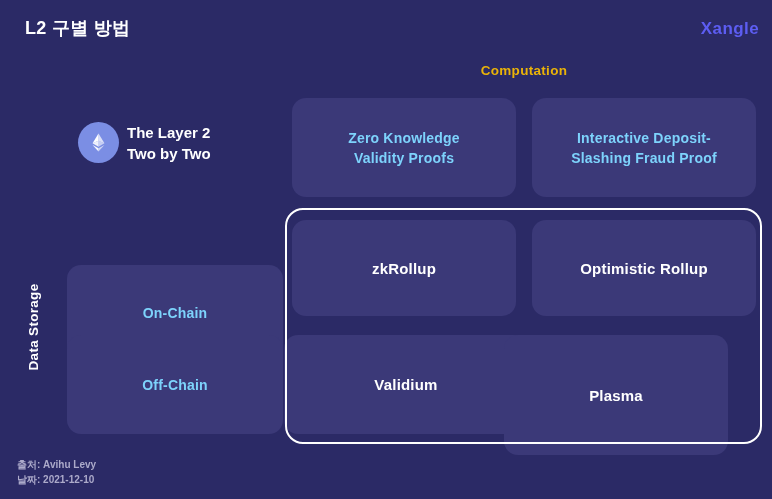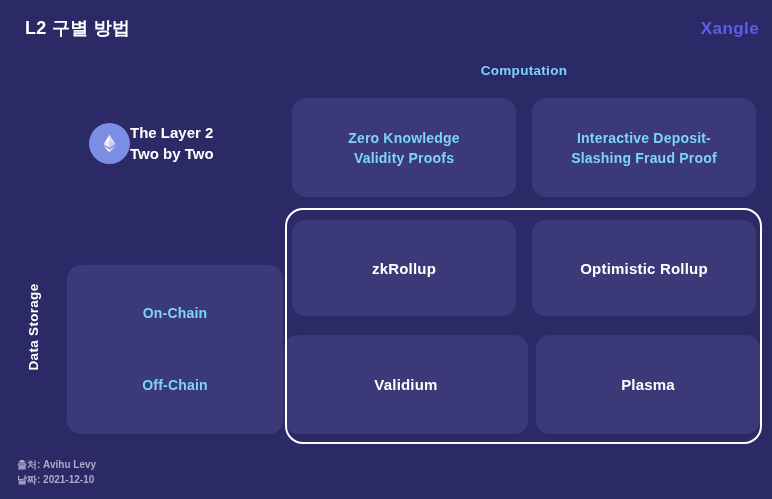--- a/index.html
+++ b/index.html
@@ -13,30 +13,30 @@
   .page-title {
     position:absolute; left:25px; top:16px;
     color:#FFFFFF; font-size:18px; font-weight:bold; letter-spacing:.3px;
   }
   .brand {
     position:absolute; right:13px; top:19px;
     color:#5D5DF2; font-size:17px; font-weight:bold; letter-spacing:.4px;
   }
   .col-axis {
     position:absolute; left:292px; top:63px; width:464px;
-    text-align:center; color:#7dd3fc; font-size:13.5px; font-weight:bold; letter-spacing:.3px;
+    text-align:center; color:#eab308; font-size:13.5px; font-weight:bold; letter-spacing:.3px;
   }
   .row-axis {
     position:absolute; left:33px; top:327px;
     transform:translate(-50%,-50%) rotate(-90deg);
     color:#FFFFFF; font-size:13.5px; font-weight:bold; letter-spacing:.3px; white-space:nowrap;
   }
   .corner {
-    position:absolute; left:89px; top:122px; height:42px;
-    display:flex; align-items:center; gap:0;
+    position:absolute; left:78px; top:122px; height:42px;
+    display:flex; gap:8px;
   }
   .eth-badge {
     width:41px; height:41px; border-radius:50%;
     background:#7B8EE4; flex:0 0 auto;
     display:flex; align-items:center; justify-content:center;
   }
   .corner-text {
     color:#FFFFFF; font-size:15px; font-weight:bold; line-height:21px; white-space:nowrap;
   }
   .box {
@@ -47,21 +47,21 @@
   .box.hdr { color:#7dd3fc; font-size:14px; line-height:20px; letter-spacing:.2px; }
   .box.cell { color:#FFFFFF; font-size:15px; letter-spacing:.2px; }
   
   .r1c2 { left:292px; top:98px;  width:224px; height:99px; }
   .r1c3 { left:532px; top:98px;  width:224px; height:99px; }
   .r2c1 { left:67px;  top:220px; width:216px; height:96px;margin-top:45px; }
   .r2c2 { left:292px; top:220px; width:224px; height:96px; }
   .r2c3 { left:532px; top:220px; width:224px; height:96px;justify-content:center; }
   .r3c1 { left:67px;  top:335px; width:216px; height:99px; }
   .r3c2 { left:284px; top:335px; width:244px; height:99px; }
-  .r3c3 { left:536px; top:335px; width:224px; height:99px;align-items:center; }
+  .r3c3 { left:504px; top:335px; width:224px; height:120px;align-items:center; }
   .highlight {
     position:absolute; left:285px; top:208px; width:477px; height:236px;
     border:2.5px solid #FFFFFF; border-radius:18px; box-sizing:border-box;
     pointer-events:none;
   }
   .footer {
     position:absolute; left:17px; top:457px;
     color:#ACAACA; font-size:10px; font-weight:bold; line-height:15px;
   }
 </style>

